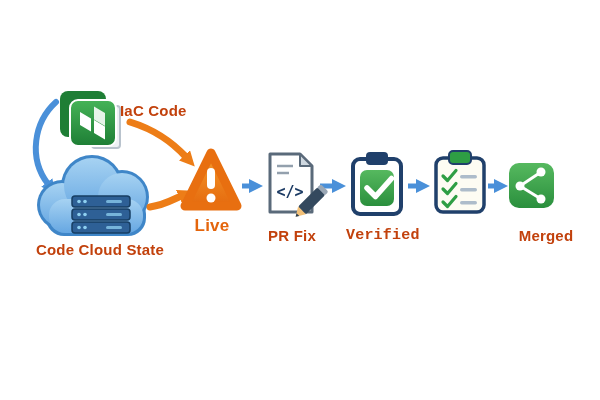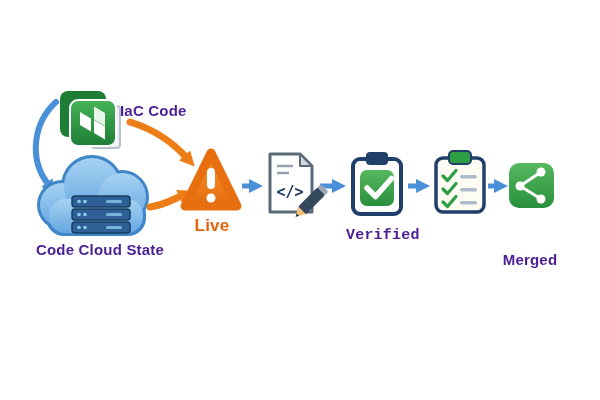--- a/index.html
+++ b/index.html
@@ -2,29 +2,29 @@
 <html><head>
 <meta charset="utf-8">
 <style>
   html,body { margin:0; padding:0; background:#ffffff; }
   .canvas {
     position:relative; width:600px; height:400px; background:#ffffff;
     font-family:"Liberation Sans", sans-serif; overflow:hidden;
   }
   .canvas svg { position:absolute; left:0; top:0; }
   .label {
-    position:absolute; font-weight:bold; color:#4c1d95;
+    position:absolute; font-weight:bold; color:#c2410c;
     font-size:15px; text-align:center; letter-spacing:0.2px;
   }
   #lbl-iac      { left:120px; top:102px; width:80px; text-align:left; }
   #lbl-cloud    { left:20px;  top:241px; width:160px; }
   #lbl-drift    { left:181px; top:216px; width:62px; color:#e4650c; font-size:17px; }
   #lbl-prfix    { left:262px; top:227px; width:60px; }
   #lbl-verified { left:346px; top:227px; width:62px;font-family:Liberation Mono, monospace; }
-  #lbl-merged   { left:499px; top:227px; width:62px;margin-top:24px; }
+  #lbl-merged   { left:515px; top:227px; width:62px; }
 </style>
 </head>
 <body>
 
 <div class="canvas">
 
   <svg width="600" height="400" viewBox="0 0 600 400">
     <defs>
       <linearGradient id="gradGreen" x1="0" y1="0" x2="0" y2="1">
         <stop offset="0" stop-color="#45b357"></stop>
@@ -157,15 +157,16 @@
       <line x1="520" y1="186" x2="541" y2="199" stroke="#ffffff" stroke-width="3"></line>
       <circle cx="520" cy="186" r="4.5" fill="#ffffff"></circle>
       <circle cx="541" cy="172" r="4.5" fill="#ffffff"></circle>
       <circle cx="541" cy="199" r="4.5" fill="#ffffff"></circle>
     </g>
   </svg>
 
   <div class="label" id="lbl-iac">IaC Code</div>
   <div class="label" id="lbl-cloud">Code Cloud State</div>
   <div class="label" id="lbl-drift">Live</div>
+  <div class="label" id="lbl-prfix">PR Fix</div>
   <div class="label" id="lbl-verified">Verified</div>
   <div class="label" id="lbl-merged">Merged</div>
 </div>
 
 </body></html>

